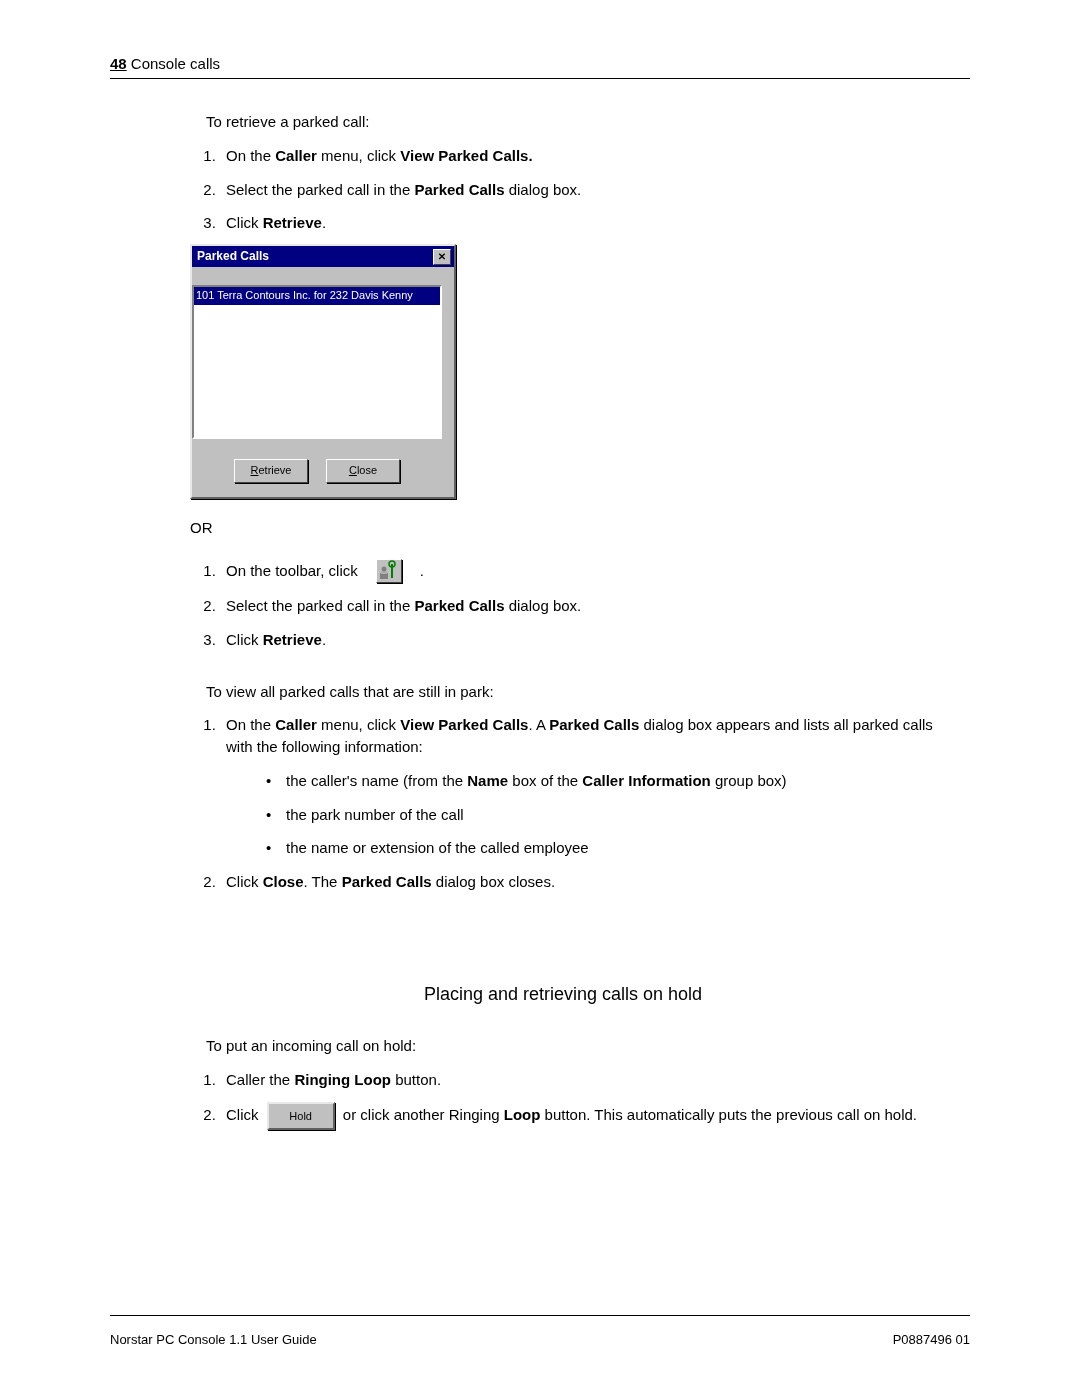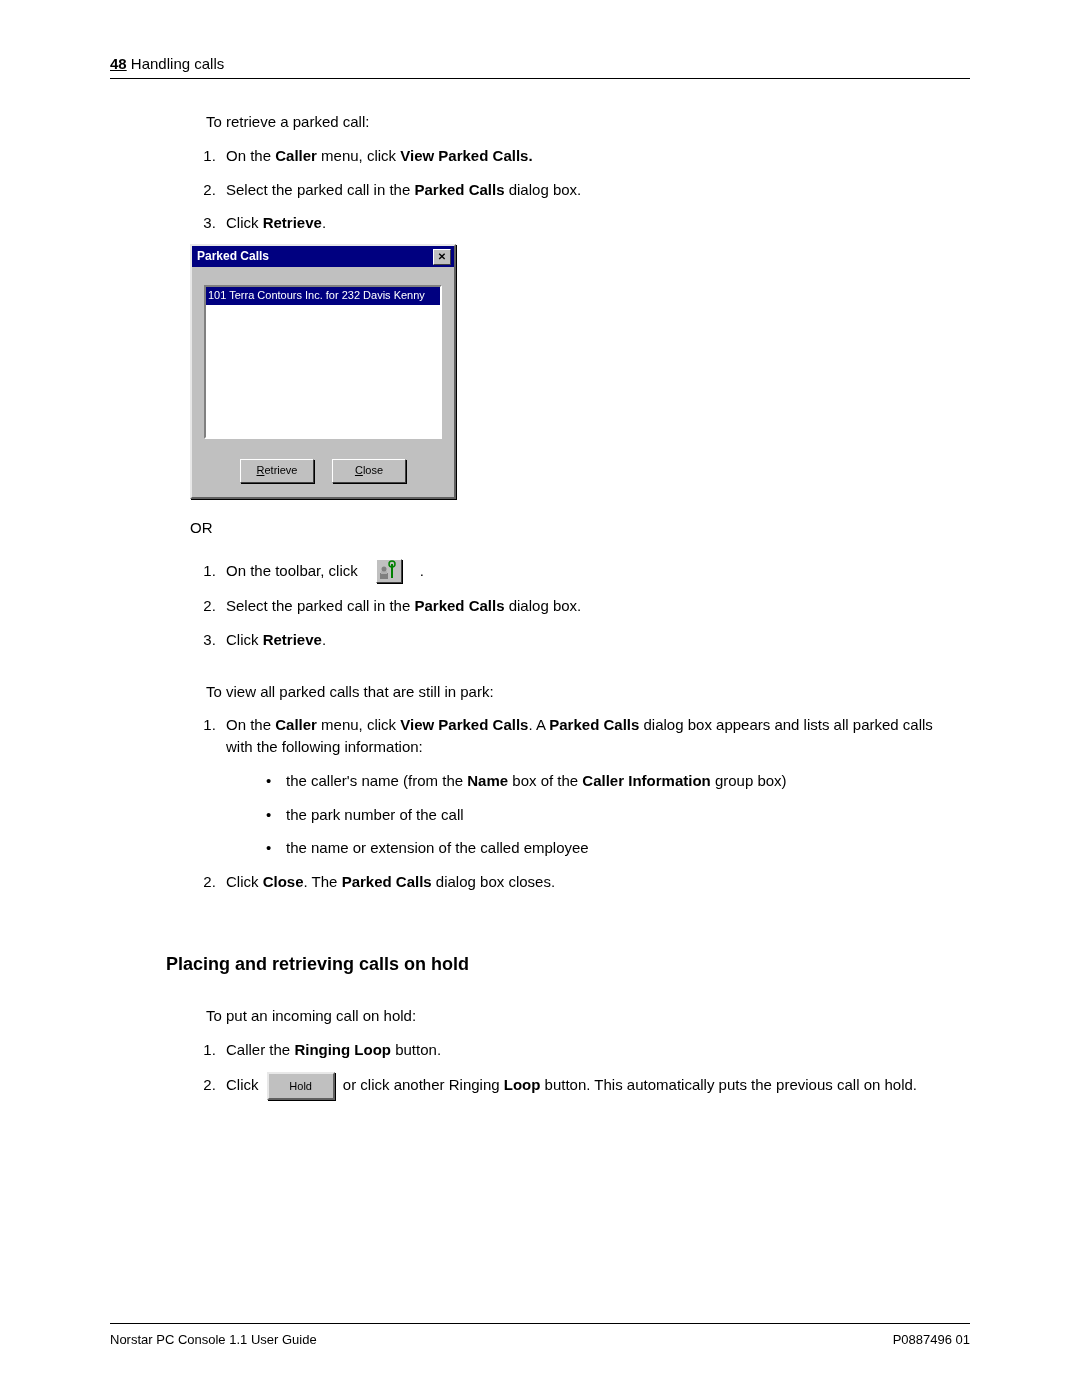--- a/index.html
+++ b/index.html
@@ -48,25 +48,26 @@
     padding-left: 20px;
   }
   .ul-bullets li::before {
     content: "•";
     position: absolute;
     left: 0;
     top: 0;
   }
   .or-block { margin: 18px 0 20px 0; }
   .section-heading {
-    font-weight: bold;
+    font-weight: normal;
     font-size: 18px;
-    margin-top: 58px;
+    margin-top: 88px;
     margin-bottom: 8px;
     margin-left: -24px;
+    text-align: center;
   }
   .spacer { height: 20px; }
   b { font-weight: bold; }
 
   
   .dialog {
     width: 262px;
     background: #c0c0c0;
     border-top: 2px solid #e8e8e8;
     border-left: 2px solid #e8e8e8;
@@ -97,21 +98,21 @@
     border-bottom: 1px solid #404040;
     display: flex;
     align-items: center;
     justify-content: center;
     color: #000;
     font-size: 10px;
     font-weight: bold;
     line-height: 1;
   }
   .dialog-body {
-    padding: 18px 12px 14px 12px;
+    padding: 18px 12px 14px 0;
   }
   .listbox {
     background: #fff;
     border-top: 2px solid #808080;
     border-left: 2px solid #808080;
     border-right: 2px solid #fff;
     border-bottom: 2px solid #fff;
     height: 150px;
     overflow: hidden;
   }
@@ -182,39 +183,39 @@
     margin: 0 4px;
     font-family: "MS Sans Serif", Tahoma, Arial, sans-serif;
   }
 
   .footer {
     position: absolute;
     left: 110px;
     right: 110px;
     bottom: 50px;
     border-top: 1.5px solid #000;
-    padding-top: 8px;
+    padding-top: 16px;
     display: flex;
     justify-content: space-between;
     font-size: 13px;
   }
   .inline-icon-line {
     display: flex;
     align-items: center;
     gap: 16px;
     flex-wrap: wrap;
   }
 </style>
 </head>
 <body>
 
 <div class="page">
 
   <div class="header-line">
-    <span class="header-text"><span class="page-num">48</span><span> Handling calls</span></span>
+    <span class="header-text"><span class="page-num">48</span><span> Console calls</span></span>
   </div>
 
   <div class="content">
 
     <p class="para">To retrieve a parked call:</p>
 
     <ol class="ol">
       <li>
         <span>On the </span><b>Caller</b><span> menu, click </span><b>View Parked Calls.</b>
       </li>

